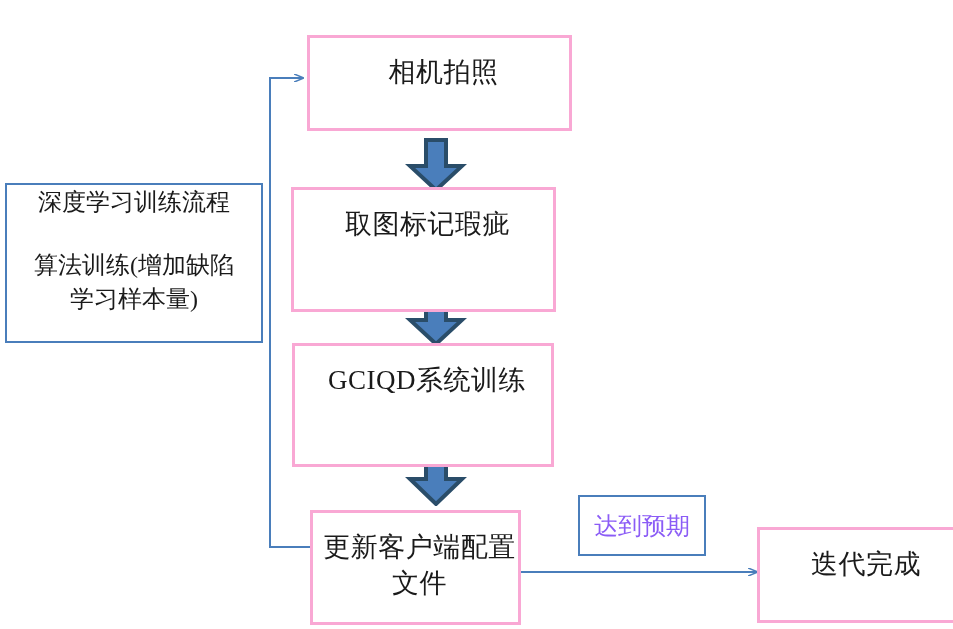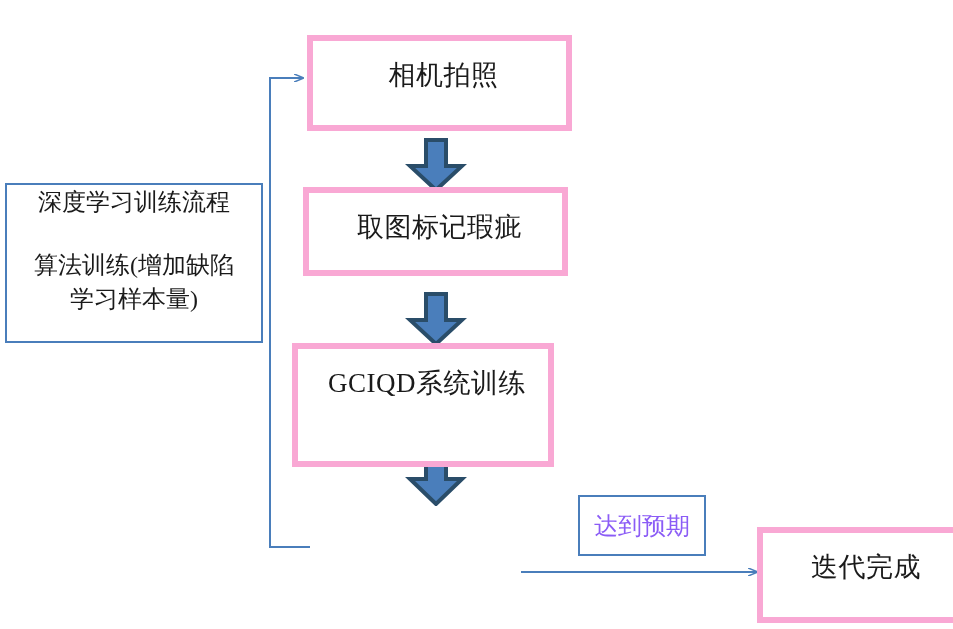--- a/index.html
+++ b/index.html
@@ -15,21 +15,21 @@
     width: 953px;
     height: 629px;
     background: #ffffff;
     overflow: hidden;
   }
 
   
   .pbox {
     position: absolute;
     background: #ffffff;
-    border: 6px solid #f9a8d4;
+    border: 3px solid #f9a8d4;
     box-sizing: border-box;
     display: flex;
     align-items: flex-start;
     justify-content: center;
     padding-left: 8px;
   }
   .pbox .ptext {
     width: 100%;
     text-align: center;
     font-size: 27px;
@@ -129,28 +129,32 @@
       <span class="note-line1">深度学习训练流程</span>
       <span class="note-line2">算法训练(增加缺陷
 学习样本量)</span>
     </div>
   </div>
 
   <div class="pbox" id="node-camera-capture" style="left:307px; top:35px; width:265px; height:96px;">
     <div class="ptext">相机拍照</div>
   </div>
 
-  <div class="pbox" id="node-mark-defects" style="left:303px; top:187px; width:265px; height:89px;justify-content:flex-end;">
+  <div class="pbox" id="node-mark-defects" style="left:291px; top:187px; width:265px; height:125px;justify-content:flex-end;">
     <div class="ptext">取图标记瑕疵</div>
   </div>
 
   <div class="pbox" id="node-gciqd-training" style="left:292px; top:343px; width:262px; height:124px;font-family:Liberation Serif, serif;">
     <div class="ptext">GCIQD系统训练</div>
   </div>
 
+  <div class="pbox" id="node-update-client-config" style="left:310px; top:510px; width:211px; height:115px;">
+    <div class="ptext">更新客户端配置
+文件</div>
+  </div>
 
   <div class="pbox" id="node-iteration-done" style="left:757px; top:527px; width:210px; height:96px;">
     <div class="ptext">迭代完成</div>
   </div>
 
   <div class="bbox" id="label-meets-expectation" style="left:578px; top:495px; width:128px; height:61px;">
     <div class="btext">达到预期</div>
   </div>
 
 </div>

